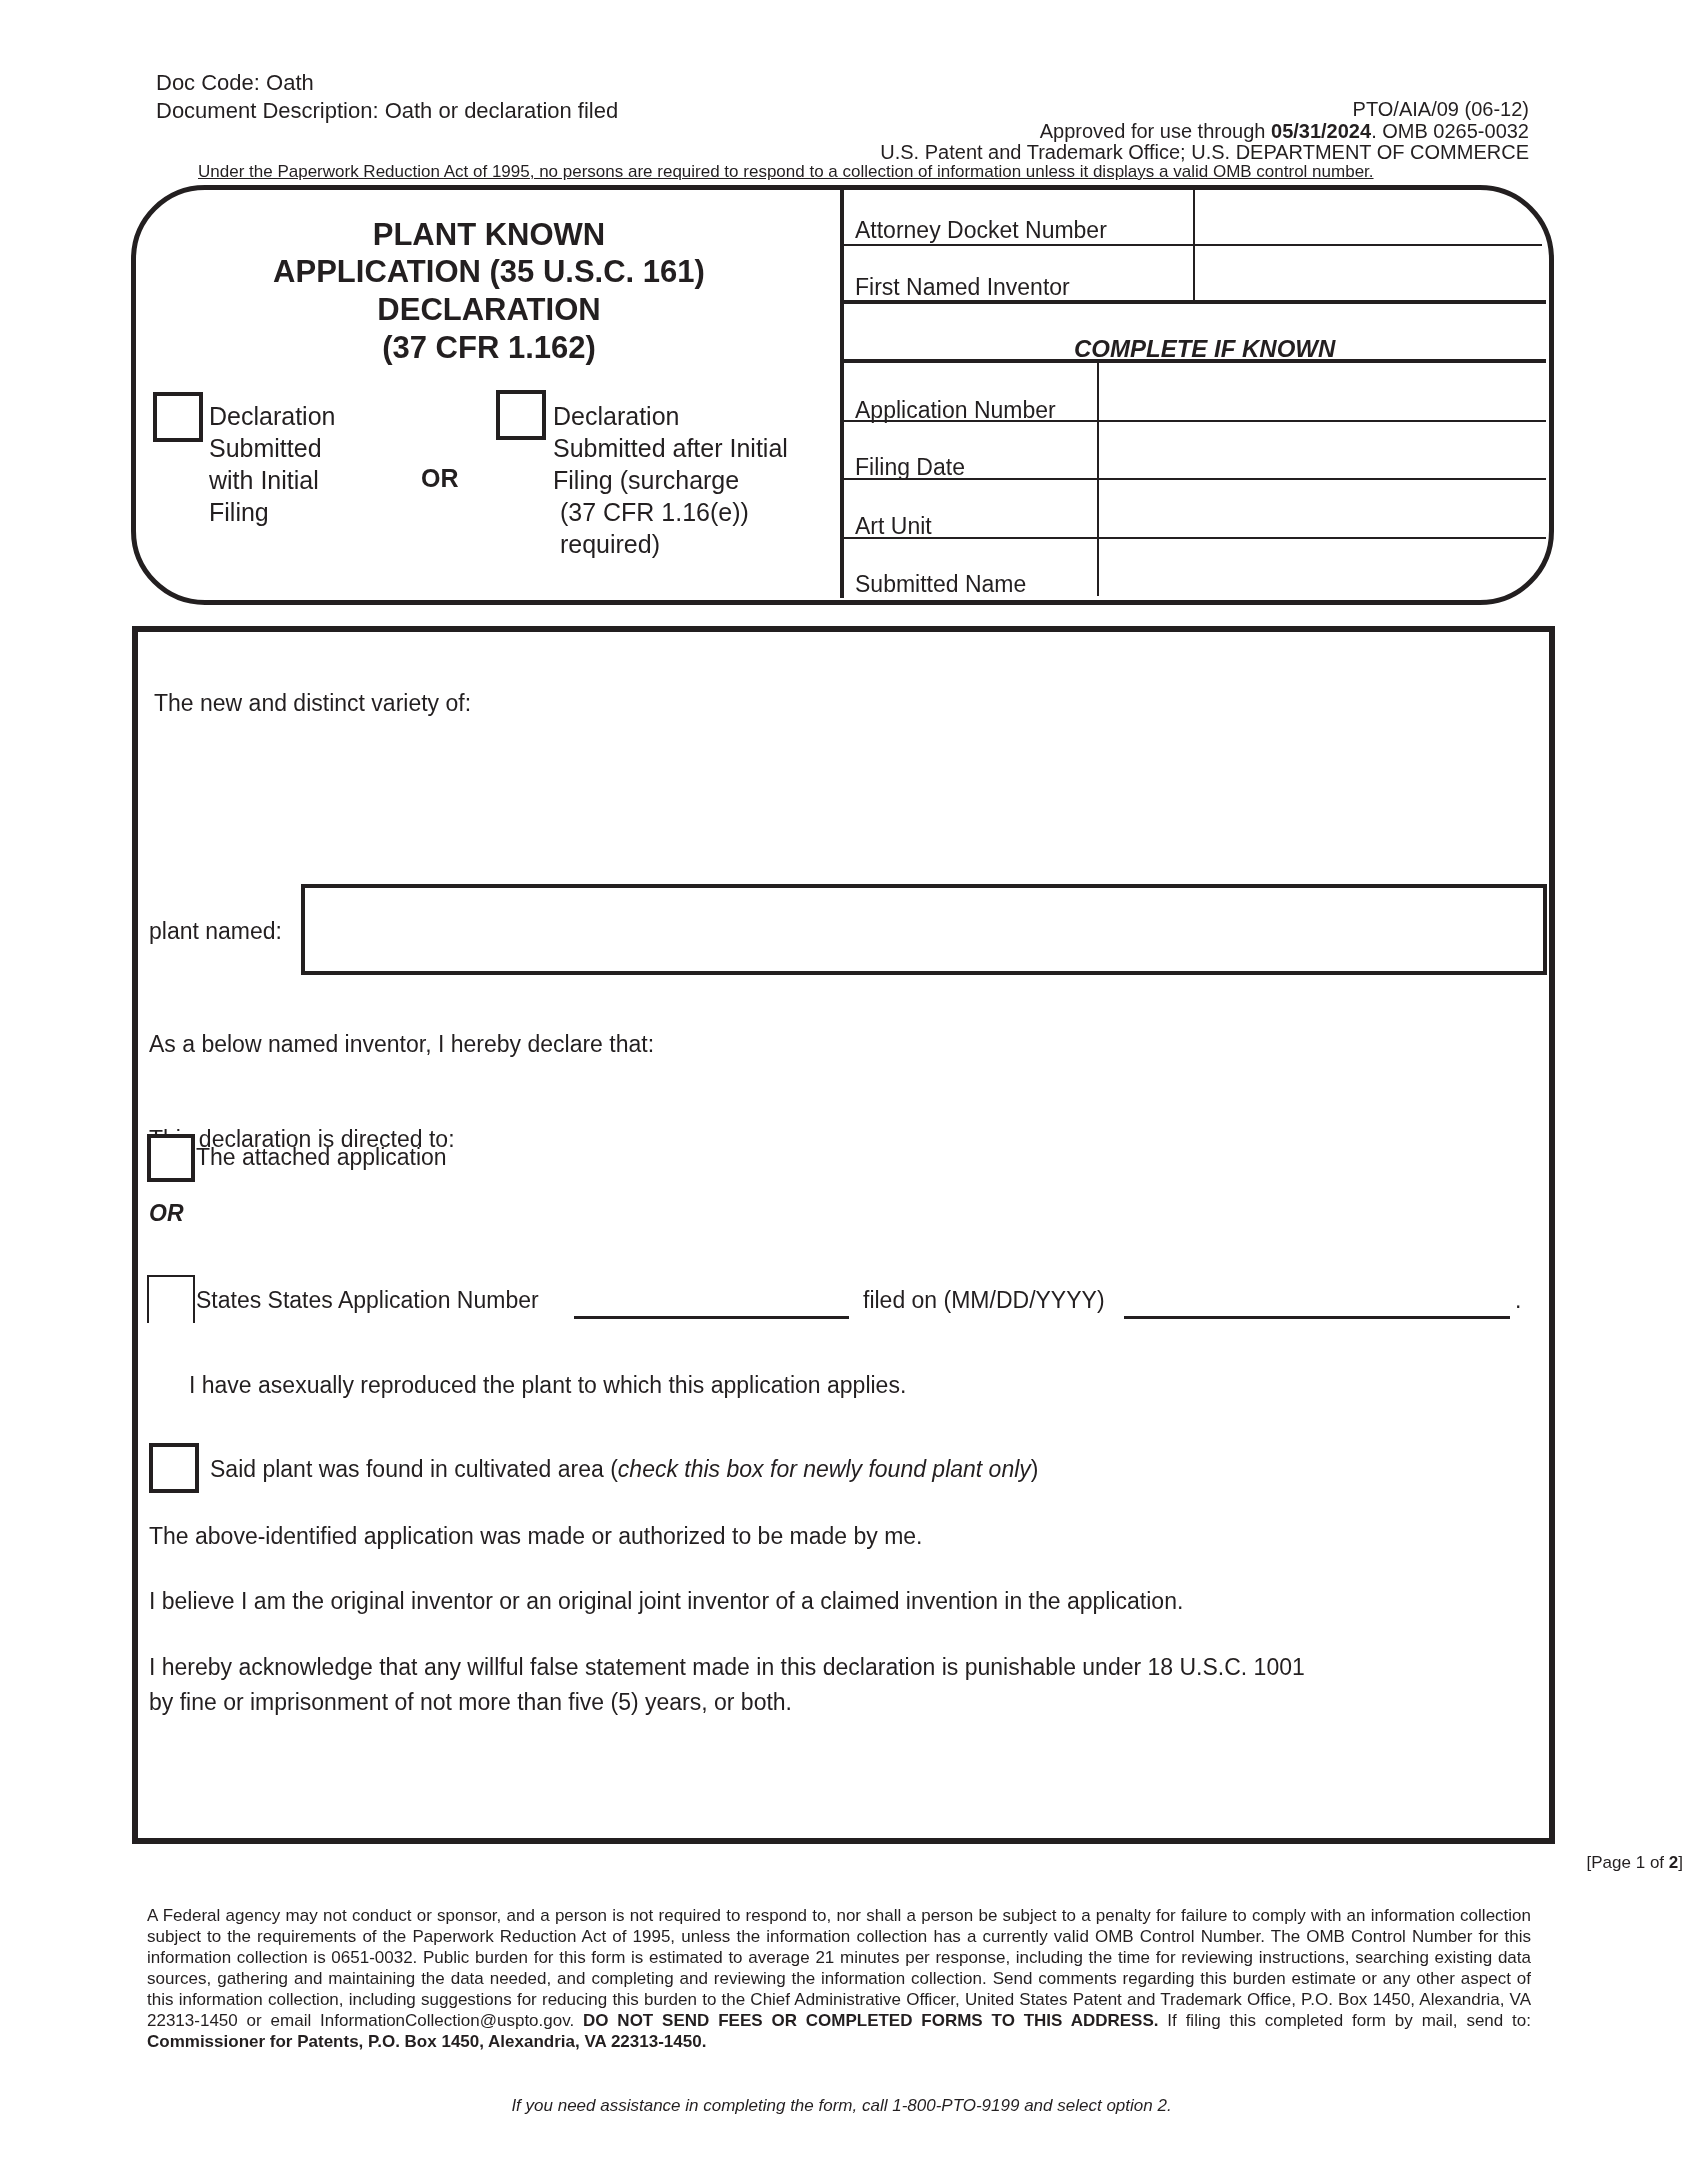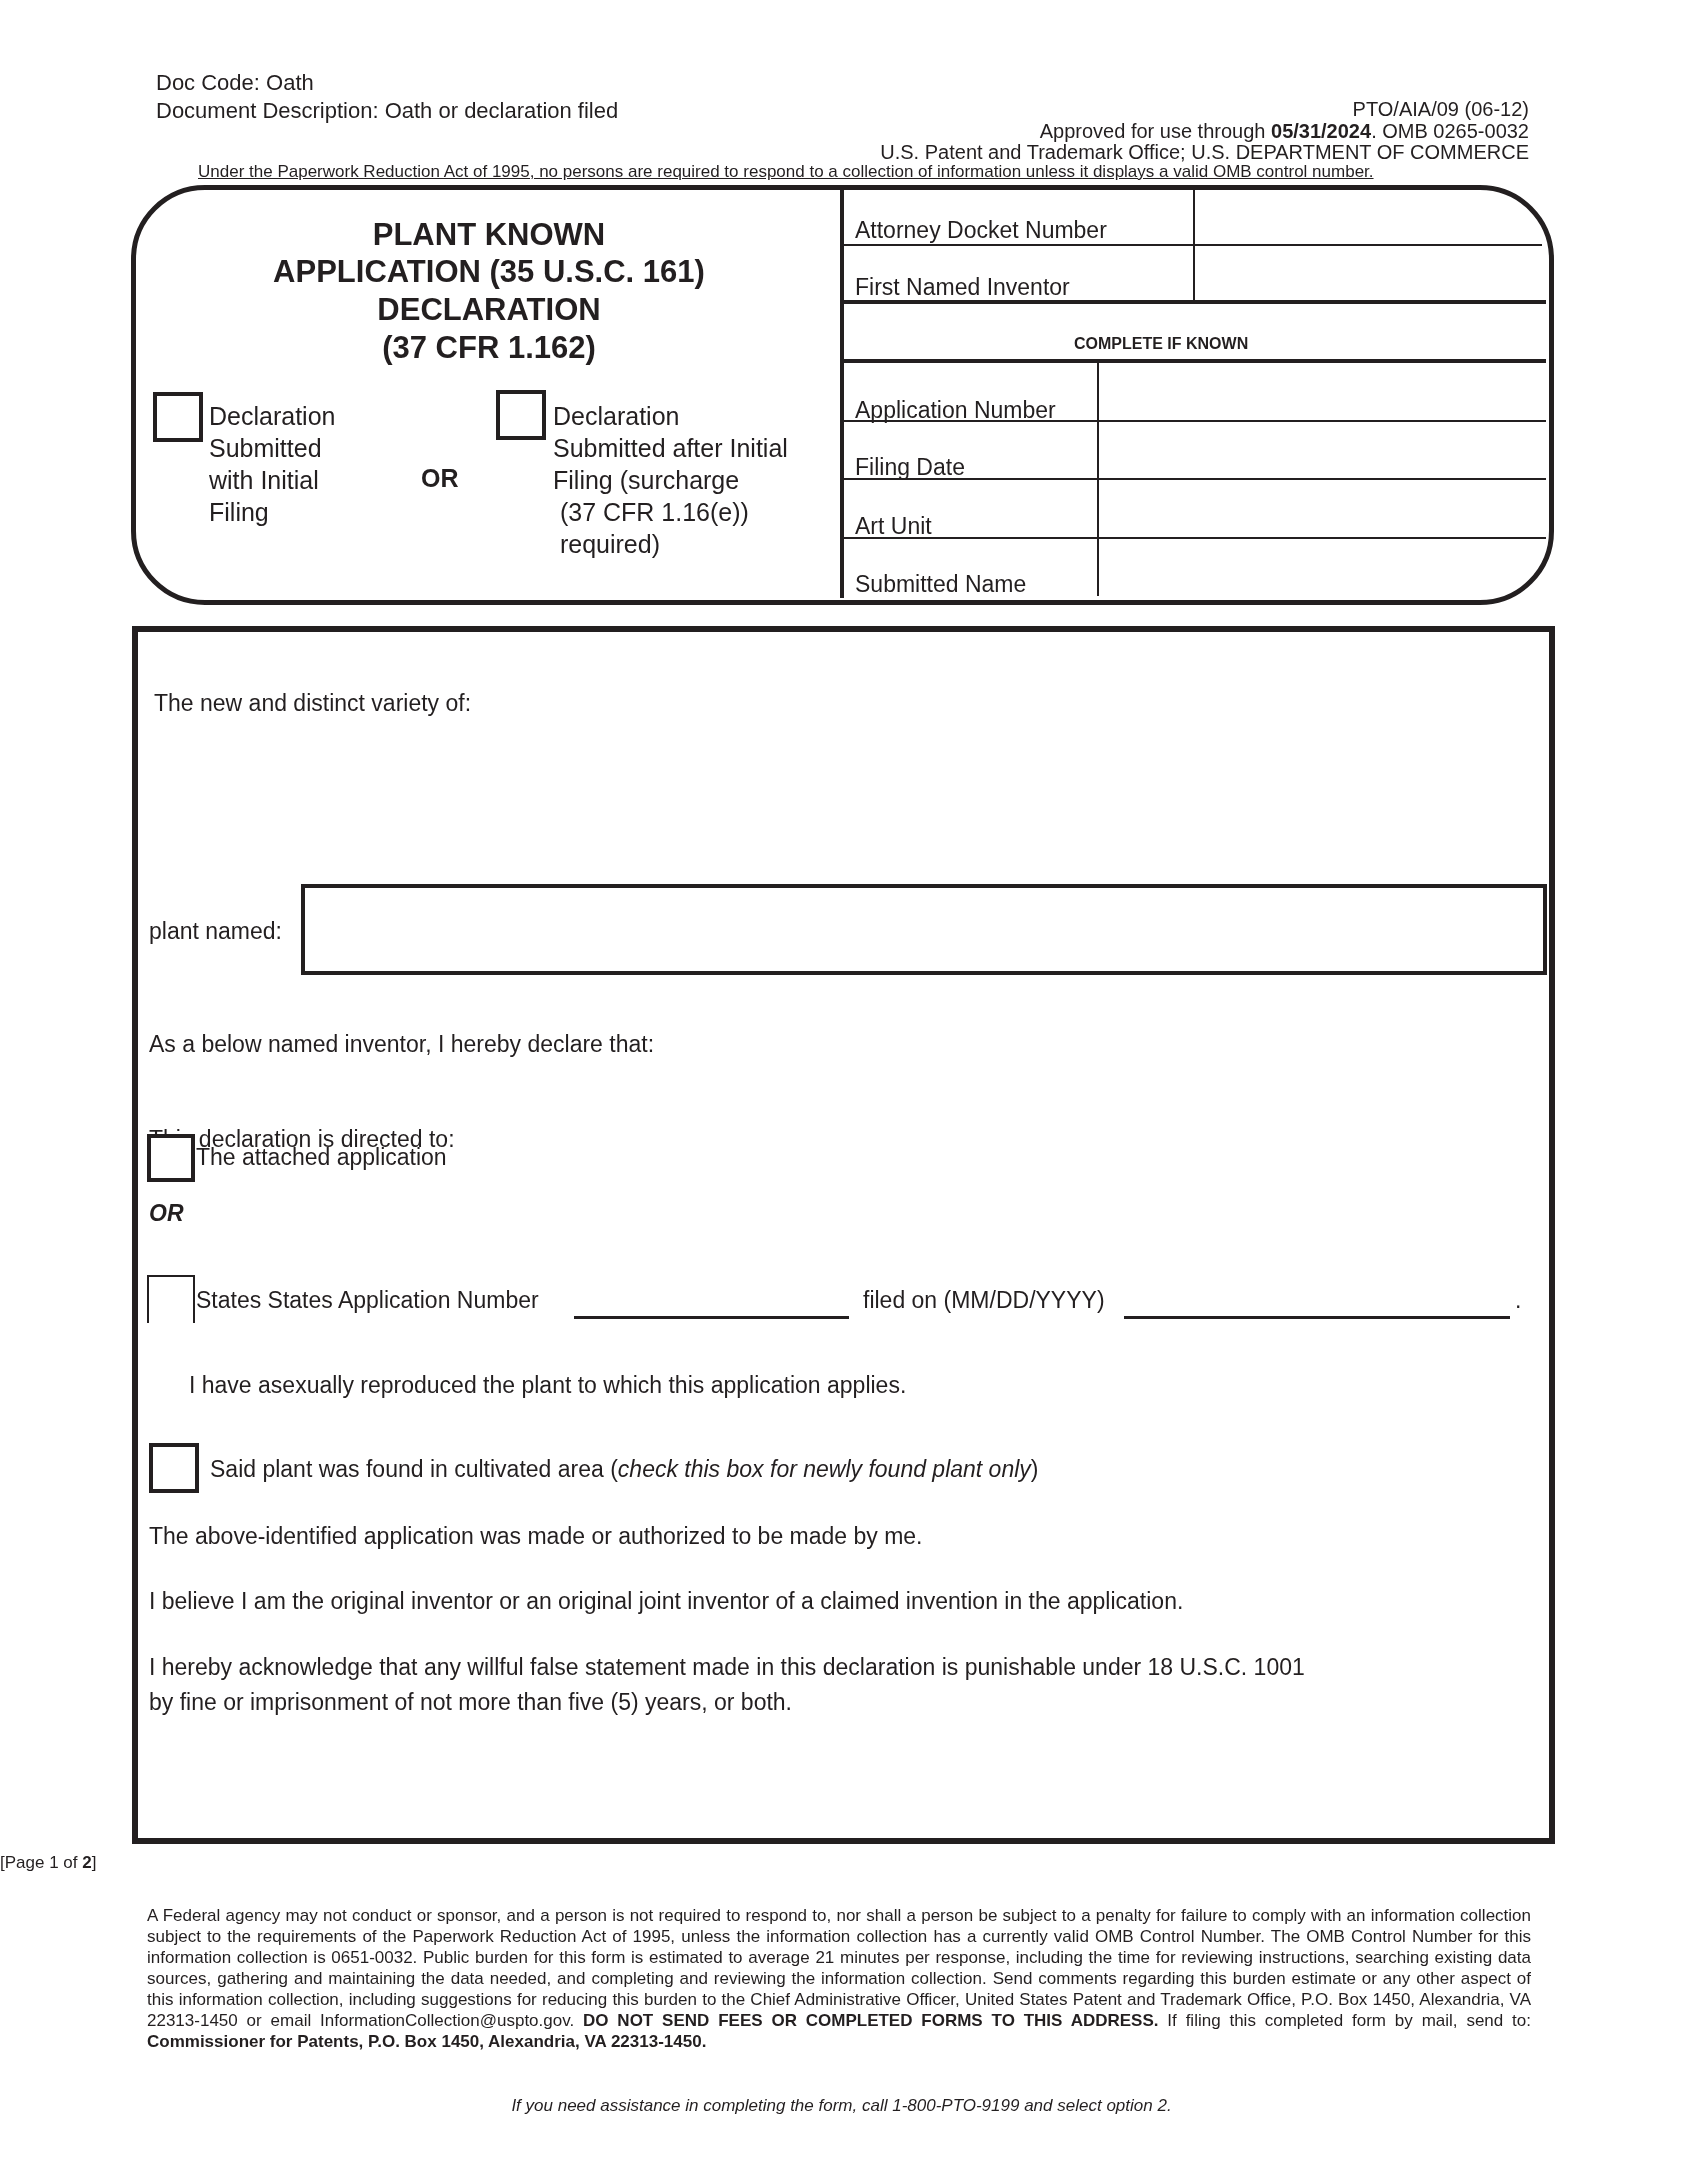--- a/index.html
+++ b/index.html
@@ -33,21 +33,21 @@
   .decl-text { font-size:25px; line-height:32px; white-space:pre; }
   #decl-initial-text { left:209px; top:400px; }
   #decl-after-text { left:553px; top:400px; }
   #or-header { left:421px; top:464px; font-weight:bold; font-size:25px; }
 
   
   .hline { position:absolute; background:#231f20; }
   .label-cell { font-size:23px; line-height:28px; }
   #lbl-docket { left:855px; top:216px; }
   #lbl-inventor { left:855px; top:273px; }
-  #lbl-complete { left:1074px; top:335px; font-weight:bold; font-size:16px; }
+  #lbl-complete { left:1074px; top:335px; font-weight:bold; font-style:italic; font-size:24px; }
   #lbl-appno { left:855px; top:396px; }
   #lbl-filing { left:855px; top:453px; }
   #lbl-artunit { left:855px; top:512px; }
   #lbl-examiner { left:855px; top:570px; }
 
   .val-cell { position:absolute; background:transparent; border:none; font-family:"Liberation Sans", sans-serif; font-size:22px; outline:none; }
 
   
   #main-box { left:132px; top:626px; width:1411px; height:1206px; border:6px solid #231f20; box-sizing:content-box; }
   .body-text { font-size:23px; line-height:28px; white-space:nowrap; }
@@ -66,21 +66,21 @@
   #filed-date-line { left:1124px; top:1316px; width:386px; height:3px; background:#231f20; }
   #period { left:1515px; top:1286px; }
   #asexual { left:149px; top:1371px;margin-left:40px; }
   #cb-found { left:149px; top:1443px; width:50px; height:50px; }
   #found-label { left:210px; top:1455px; }
   #authorized { left:149px; top:1522px; }
   #believe { left:149px; top:1587px; }
   #acknowledge-1 { left:149px; top:1653px; }
   #acknowledge-2 { left:149px; top:1688px; }
 
-  #page-num { left:0; width:1683px; top:1853px; text-align:left; font-size:17px; }
+  #page-num { left:0; width:1683px; top:1853px; text-align:right; font-size:17px; }
 
   #burden { left:147px; top:1893px; width:1384px; font-size:17px; line-height:21px; text-align:justify;margin-top:12px; }
   #assist { left:0; width:1683px; top:2096px; text-align:center; font-size:17px; font-style:italic; }
 </style>
 </head>
 <body>
 
 <div id="doc-code" class="abs t">Doc Code: Oath</div>
 <div id="doc-desc" class="abs t">Document Description: Oath or declaration filed</div>
 

